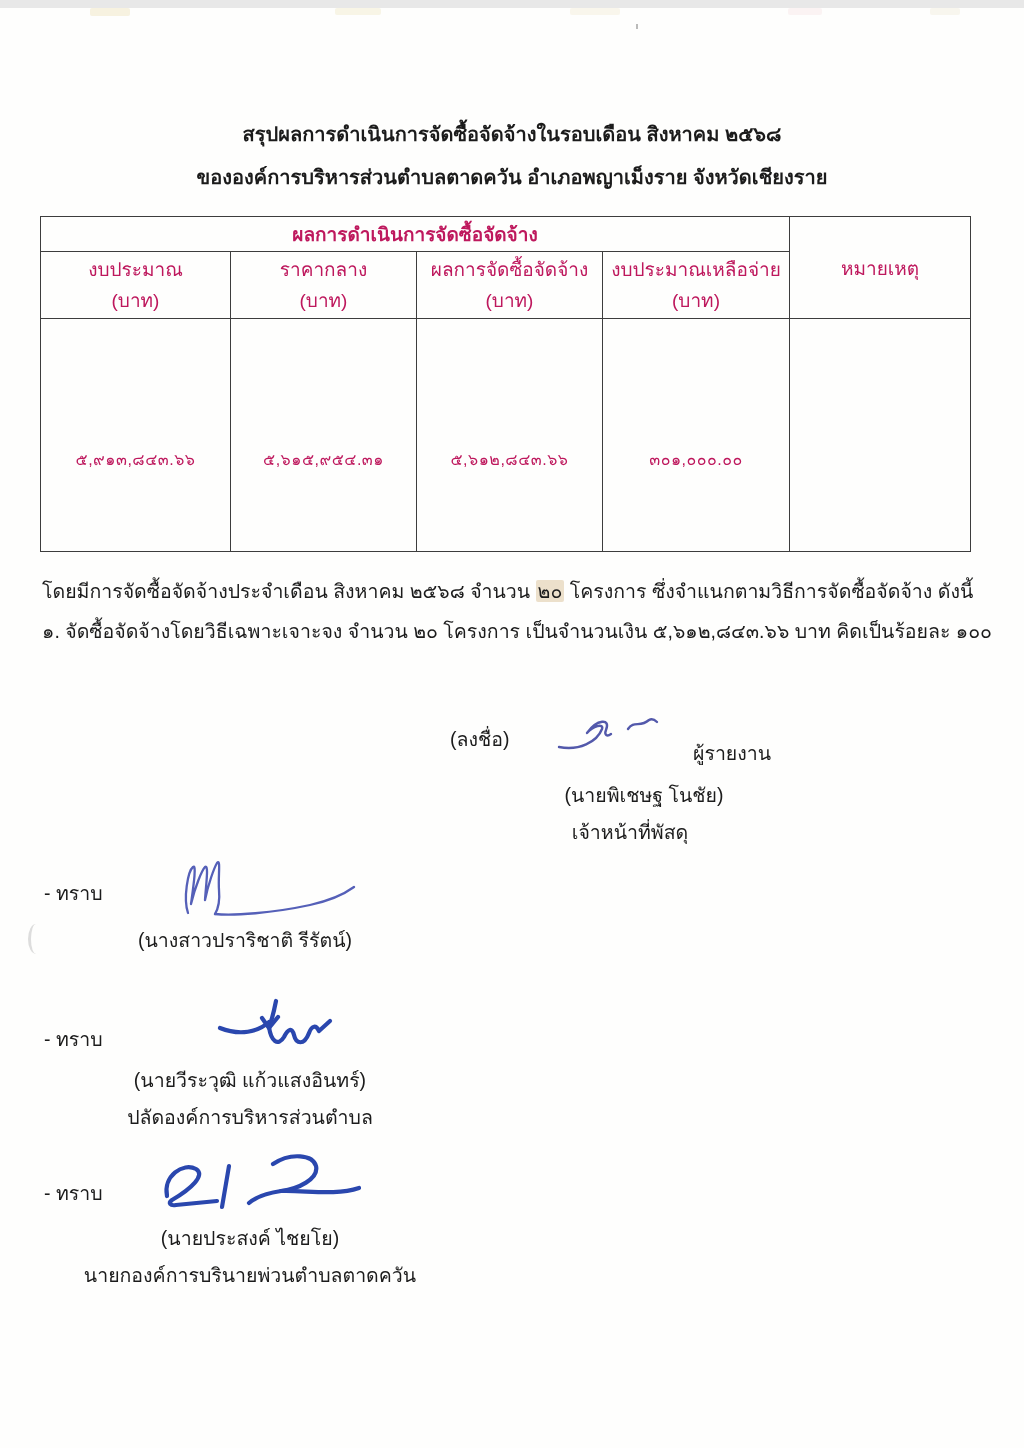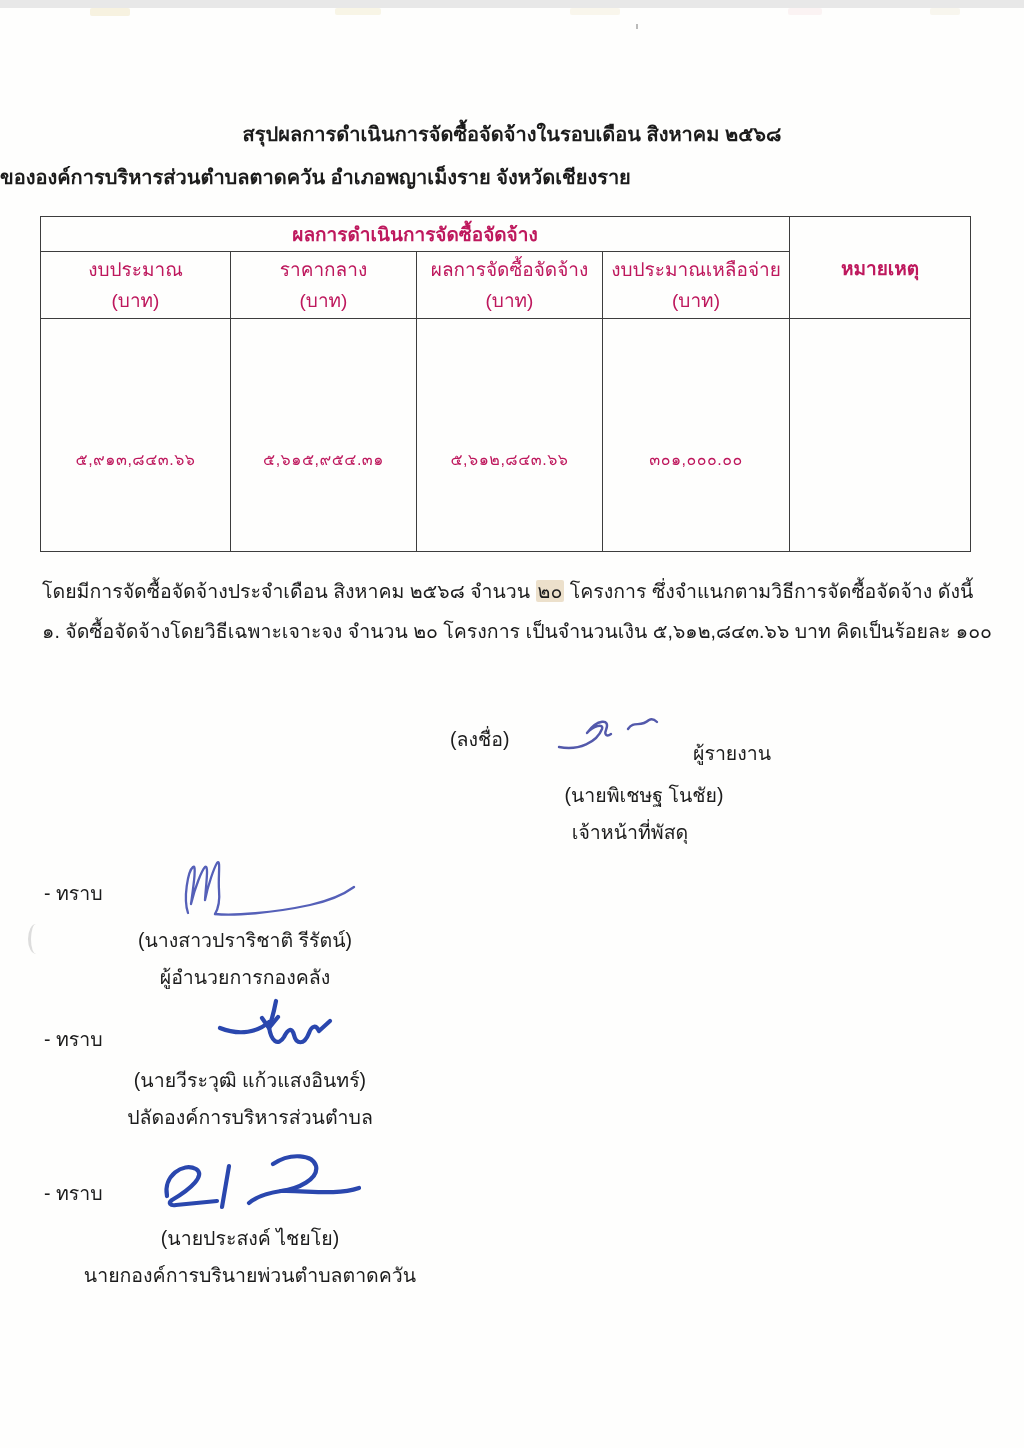--- a/index.html
+++ b/index.html
@@ -14,42 +14,42 @@
     font-family: "Liberation Sans", "DejaVu Sans", sans-serif;
     color: #1d1d1d;
     padding-left: 44px;
   }
   .abs { position: absolute; }
   .center { text-align: center; }
 
   
   .title-block { left: 0; top: 110; width: 1024px; }
   .doc-title { font-size: 20px; font-weight: bold; text-align: center; color: #1b1b1b; }
-  .doc-subtitle { font-size: 20px; font-weight: bold; text-align: left; margin-top: 11px; color: #1b1b1b; }
+  .doc-subtitle { font-size: 20px; font-weight: bold; text-align: center; margin-top: 11px; color: #1b1b1b; }
 
   
   table.main {
     position: absolute;
     left: 40px; top: 208px;
     width: 930px;
     border-collapse: collapse;
     table-layout: fixed;
     font-size: 19px;
     color: #be185d;
   }
   table.main td {
     border: 1.6px solid #3d3d3d;
     text-align: center;
     vertical-align: middle;
     background: #fefefd;
   }
   td.group-hdr { height: 35px; font-weight: bold; }
   td.col-hdr { height: 67px; line-height: 1.0; padding: 6px 2px; }
   td.col-hdr .unit { display: block; margin-top: 12px; }
-  td.remark-hdr { font-weight: bold; }
+  td.remark-hdr { font-weight: normal; }
   td.data-cell { height: 233px; vertical-align: top; padding-top: 48px; font-size: 16px; letter-spacing: 0.5px; }
 
   
   .para { left: 42px; width: 950px; font-size: 19.5px; color: #1c1c1c; white-space: nowrap; }
   .hl { background: #ece0cb; padding: 0 2px; border-radius: 2px; }
 
   
   .sig-text { font-size: 19.5px; color: #1c1c1c; }
 
   svg.signature { overflow: visible; }
@@ -139,21 +139,20 @@
   <div class="abs sig-text center" style="left:490px;top:809px;width:280px;">เจ้าหน้าที่พัสดุ</div>
 
   <div class="abs sig-text" style="left:44px;top:870px;">- ทราบ</div>
   <svg class="abs signature" style="left:158px;top:848px;" width="198" height="62" viewBox="0 0 198 62">
     <g fill="none" stroke="#5560b8" stroke-width="2.3" stroke-linecap="round" stroke-linejoin="round">
       <path d="M30 57 C25 42 30 15 35 11 C39 7 35 33 33 48 C37 31 44 14 47 11 C51 8 48 28 47 44 C50 29 56 12 59 7 C63 2 60 20 61 34 C62 45 60 53 57 58"></path>
       <path d="M57 58 C75 60 115 57 152 49 C170 45 185 39 196 31"></path>
     </g>
   </svg>
   <div class="abs sig-text center" style="left:100px;top:917px;width:290px;">(นางสาวปราริชาติ  รีรัตน์)</div>
-  <div class="abs sig-text center" style="left:100px;top:954px;width:290px;">ผู้อำนวยการกองคลัง</div>
 
   <div class="abs sig-text" style="left:44px;top:1016px;">- ทราบ</div>
   <svg class="abs signature" style="left:212px;top:988px;" width="135" height="62" viewBox="0 0 135 62">
     <g fill="none" stroke="#2a47ae" stroke-width="4.2" stroke-linecap="round" stroke-linejoin="round">
       <path d="M8 32 C28 40 46 36 57 26"></path>
       <path d="M64 5 C62 15 60 24 57 31"></path>
       <path d="M50 22 L57 32 L66 21"></path>
       <path d="M57 31 C59 45 66 51 72 41 C76 33 80 31 82 39 C84 48 92 50 97 37 C100 29 104 29 107 35 L118 25"></path>
     </g>
   </svg>

